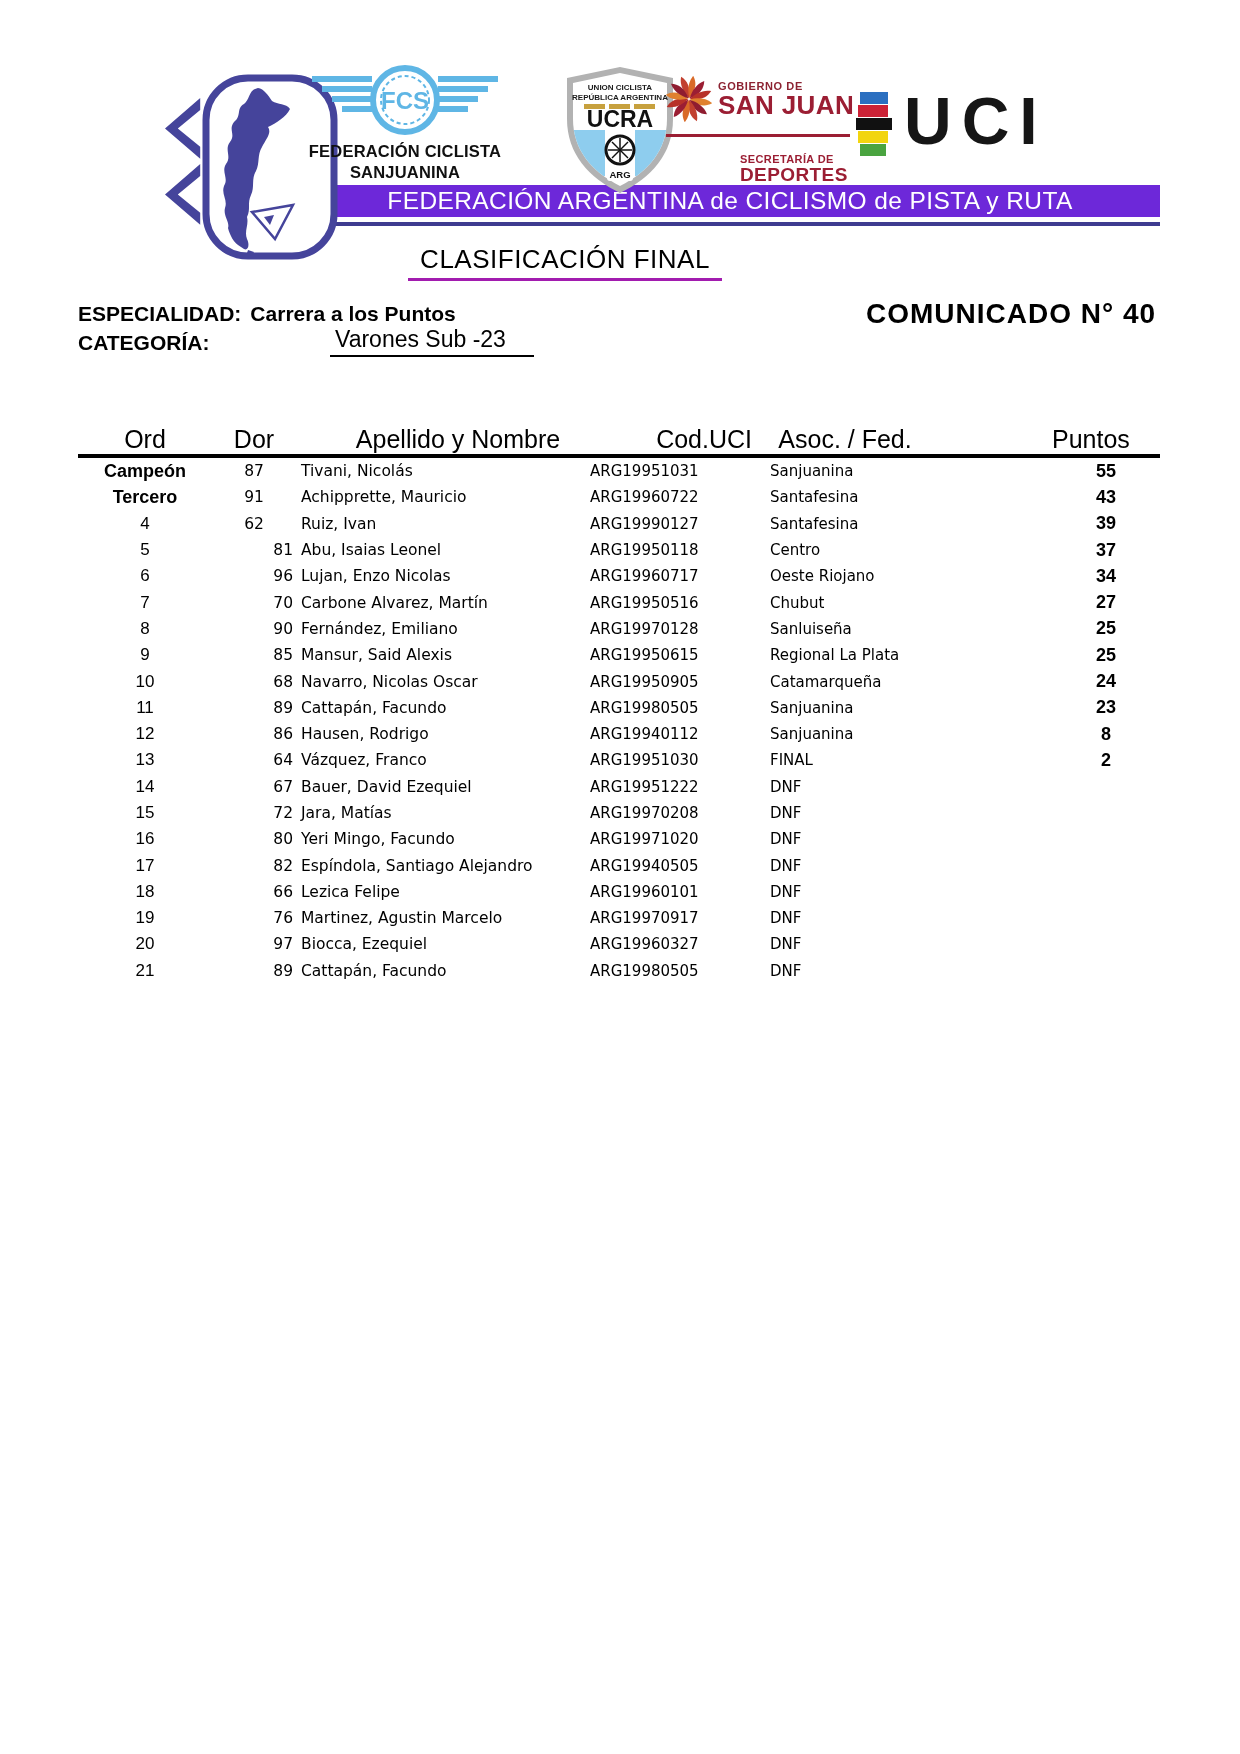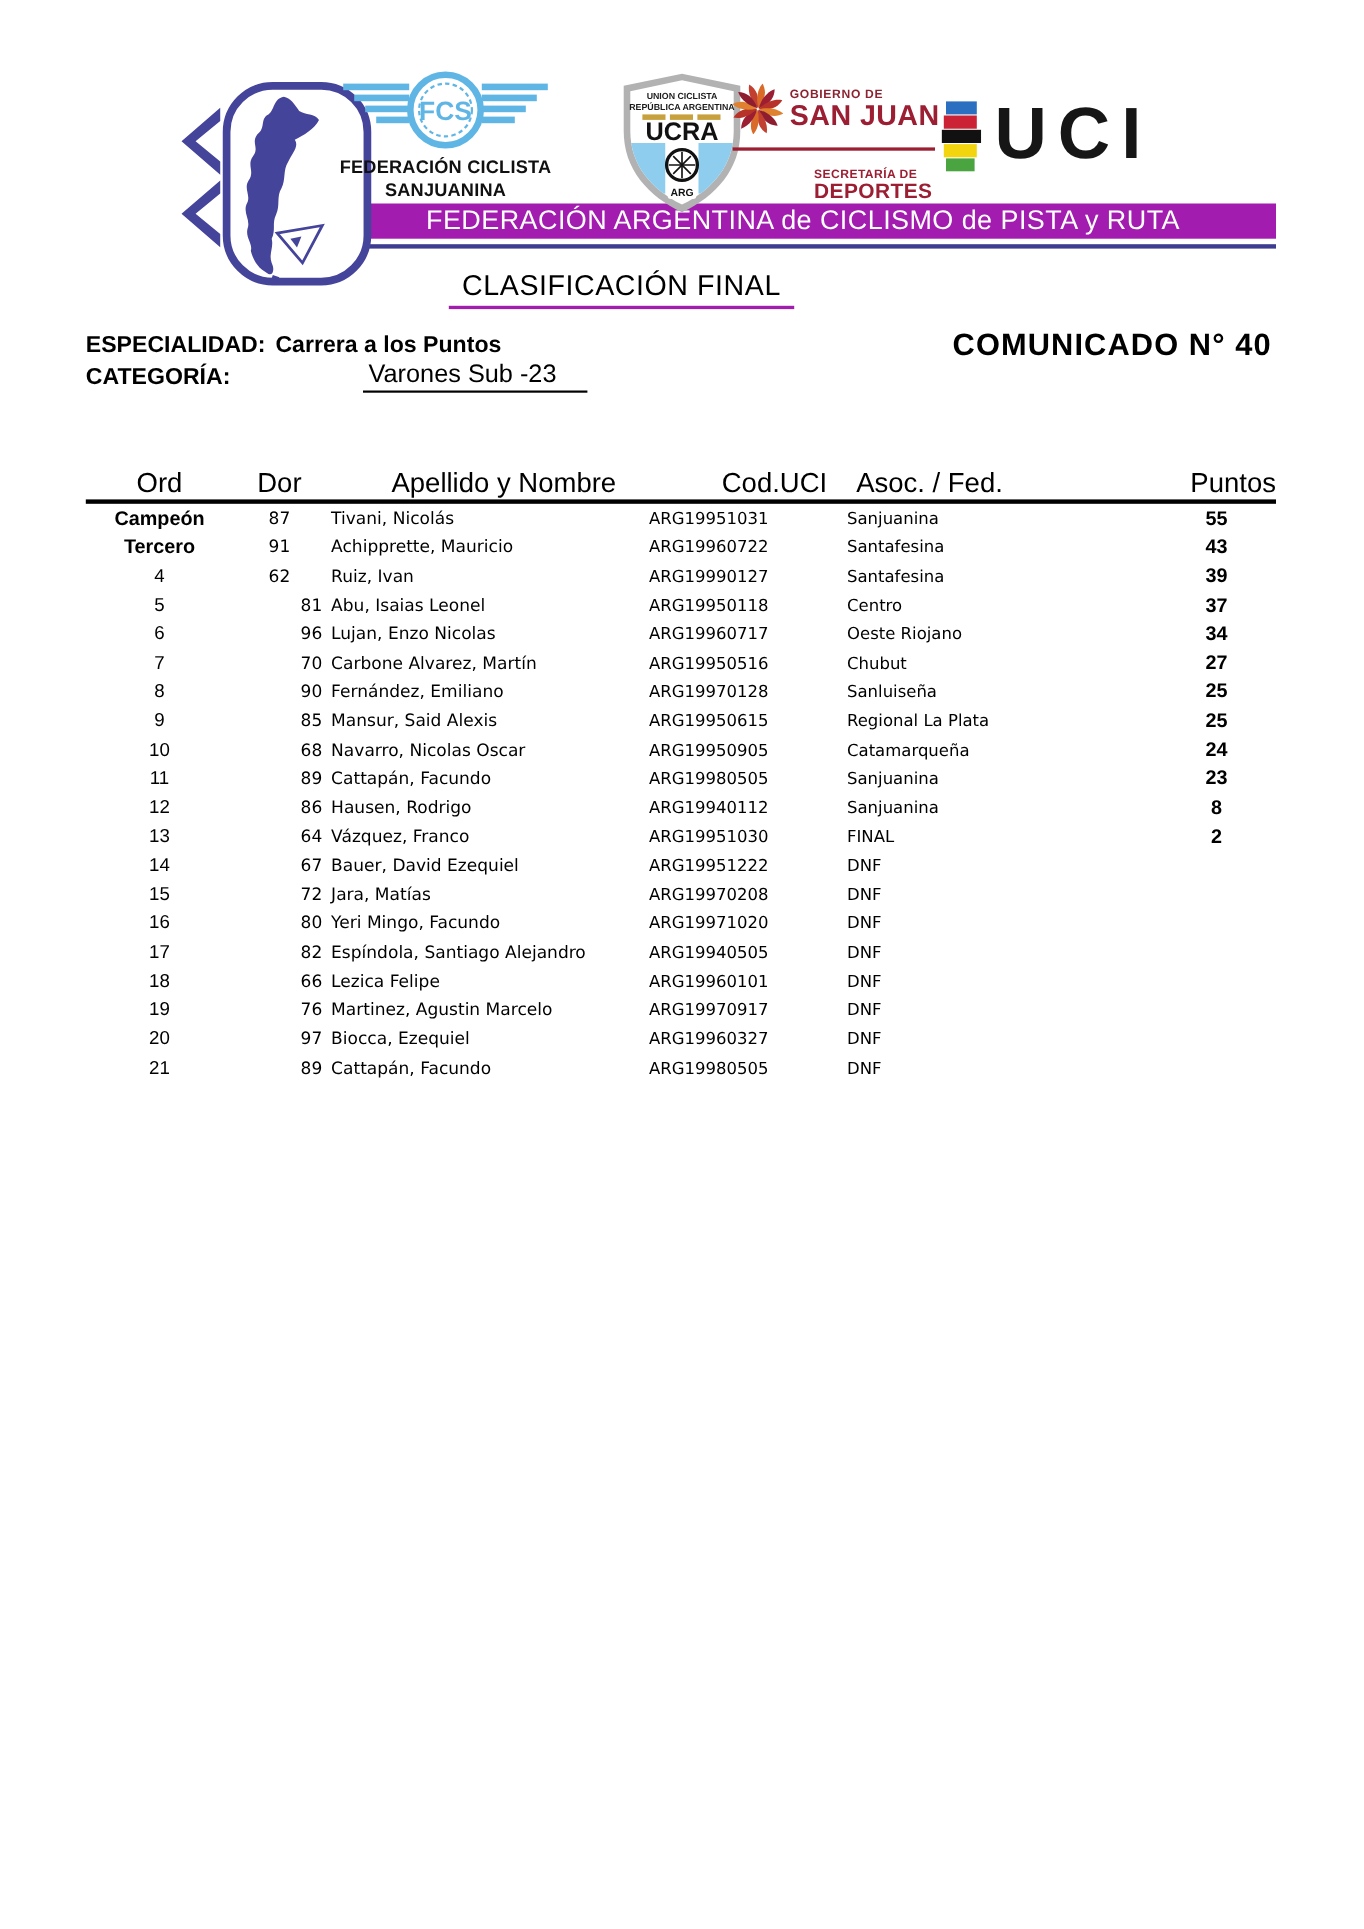--- a/index.html
+++ b/index.html
@@ -21,40 +21,40 @@
   .sj-texts{margin-left:6px;}
   .sj-gob{font-size:11px;font-weight:bold;color:#8c2332;letter-spacing:.6px;margin-top:14px;}
   .sj-name{font-size:26px;font-weight:bold;color:#9b1e33;letter-spacing:.4px;line-height:26px;}
   .sj-line{height:3px;background:#9b1e33;width:184px;margin-top:12px;}
   .sj-sec{font-size:11px;font-weight:bold;color:#9b1e33;letter-spacing:.4px;margin:16px 0 0 74px;}
   .sj-dep{font-size:19px;font-weight:bold;color:#9b1e33;letter-spacing:.4px;margin-left:74px;line-height:20px;}
   .uci-wrap{left:856px;top:92px;display:flex;align-items:flex-start;z-index:2;}
   .uci-word{font-size:66px;font-weight:800;letter-spacing:10px;line-height:58px;color:#161616;margin-left:12px;font-family:"Liberation Sans",sans-serif;}
 
   
-  .banner{left:300px;top:185px;width:860px;height:32px;background:#a21caf;z-index:1;
+  .banner{left:300px;top:185px;width:860px;height:32px;background:#6d28d9;z-index:1;
           color:#fff;font-size:24.5px;line-height:32px;text-align:center;letter-spacing:.4px;white-space:nowrap;}
   .banner-shadow{left:300px;top:222px;width:860px;height:4px;background:#3e3c90;z-index:1;}
   .doc-title-wrap{left:340px;top:244px;width:450px;text-align:center;}
   .doc-title{display:inline-block;font-size:26px;letter-spacing:.5px;border-bottom:3px solid #a21caf;padding:0 12px 3px 12px;}
   .esp-row{left:78px;top:302px;font-size:21px;font-weight:bold;white-space:nowrap;}
   .esp-val{margin-left:9px;}
   .comunicado{left:866px;top:298px;font-size:28px;font-weight:bold;letter-spacing:1px;white-space:nowrap;}
   .cat-label{left:78px;top:331px;font-size:21px;font-weight:bold;}
   .cat-value{left:330px;top:326px;font-size:23px;border-bottom:2px solid #000;padding:0 28px 2px 5px;}
 
   
   .rtable{left:78px;top:424px;width:1082px;}
   .t-row{display:grid;grid-template-columns:134px 84px 294px 170px 170px 230px;align-items:center;height:26.3px;}
   .t-head{height:30px;border-bottom:4px solid #000;font-size:25px;}
   .t-head .hc{white-space:nowrap;}
   .hc.h-ord,.hc.h-dor,.hc.h-nom,.hc.h-asoc{text-align:center;}
   .hc.h-nom{padding-left:30px;}
   .hc.h-cod{text-align:right;padding-right:8px;}
-  .hc.h-pts{text-align:right;padding-left:122px;}
+  .hc.h-pts{text-align:left;padding-left:122px;}
   .c{white-space:nowrap;overflow:visible;}
   .c.ord{text-align:center;font-size:17px;}
   .t-row.champ .ord{font-weight:bold;font-size:18px;}
   .c.dor{text-align:right;padding-right:3px;font-family:"DejaVu Sans",sans-serif;font-size:15.5px;}
   .t-row.dor-center .dor{text-align:center;padding-right:0;}
   .c.nom{padding-left:5px;font-family:"DejaVu Sans",sans-serif;font-size:15.5px;}
   .c.cod{font-family:"DejaVu Sans",sans-serif;font-size:15px;}
   .c.asoc{padding-left:10px;font-family:"DejaVu Sans",sans-serif;font-size:15px;}
   .c.pts{text-align:center;padding-left:122px;font-weight:bold;font-size:18px;}
 </style>

